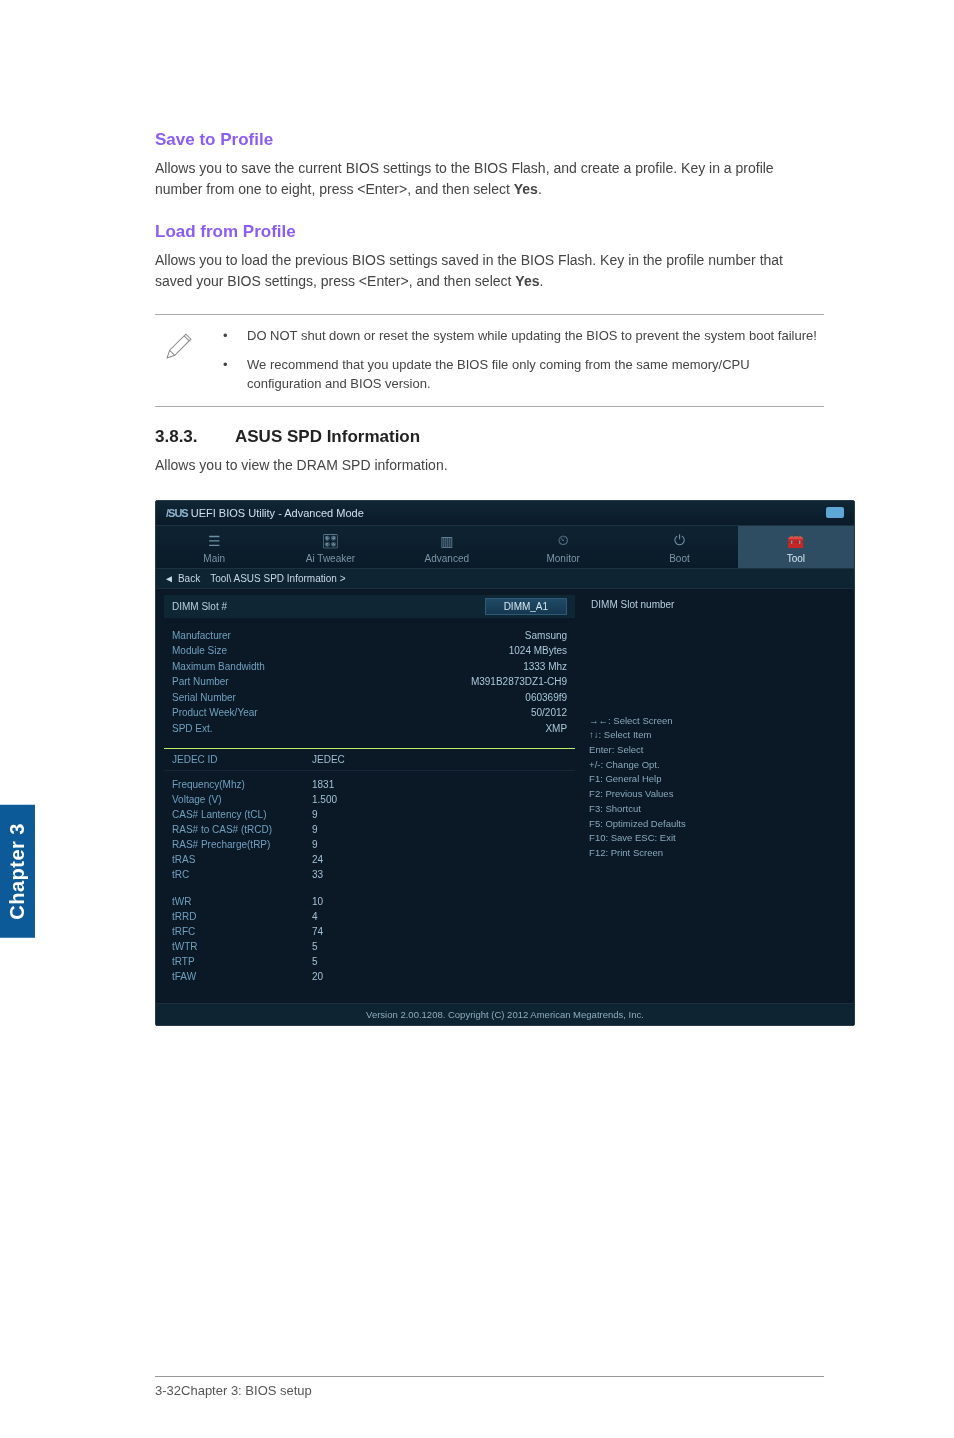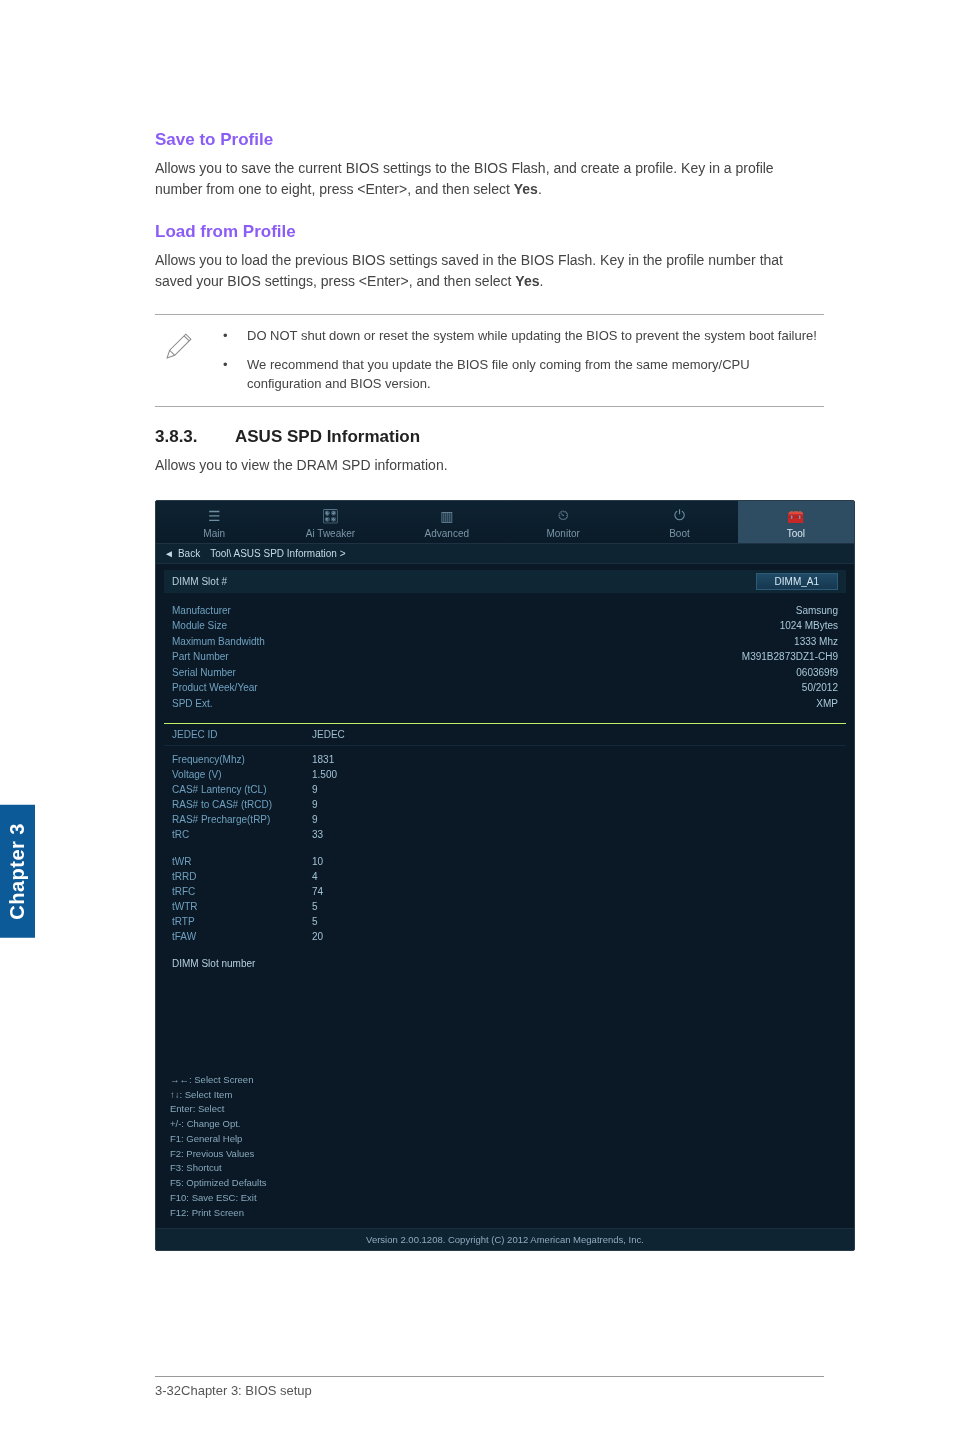--- a/index.html
+++ b/index.html
@@ -176,23 +176,22 @@
       display: flex;
       align-items: center;
       gap: 4px;
     }
     .sub-bar .crumb {
       color: #c6d9e5;
     }
 
     .bios-body {
       display: flex;
-      padding: 6px 8px 8px 8px;
+      padding: 6px 8px 17px 8px;
       gap: 8px;
-      flex-direction: column;
     }
 
     .bios-left {
       flex: 1.6;
     }
 
     .bios-right {
       flex: 1;
       padding-left: 6px;
       color: #b5cedf;
@@ -330,20 +329,27 @@
     </div>
   </div>
 
   <div class="numbered-title">
     <span class="num">3.8.3.</span>
     <span>ASUS SPD Information</span>
   </div>
   <div class="body-text" style="margin-bottom:24px;">Allows you to view the DRAM SPD information.</div>
 
   <div class="bios-wrap">
+    <div class="bios-titlebar">
+      <span class="title">
+        <span class="brand">/SUS</span>
+        <span>UEFI BIOS Utility - Advanced Mode</span>
+      </span>
+      <span class="exit-bar"></span>
+    </div>
 
     <div class="bios-tabs">
       <div class="bios-tab">
         <div class="tab-icon">☰</div>
         <span>Main</span>
       </div>
       <div class="bios-tab">
         <div class="tab-icon">🎛</div>
         <span>Ai Tweaker</span>
       </div>
@@ -429,20 +435,24 @@
               <span class="k">CAS# Lantency (tCL)</span>
               <span class="v">9</span>
             </div>
             <div class="vrow">
               <span class="k">RAS# to CAS# (tRCD)</span>
               <span class="v">9</span>
             </div>
             <div class="vrow">
               <span class="k">RAS# Precharge(tRP)</span>
               <span class="v">9</span>
+            </div>
+            <div class="vrow">
+              <span class="k">tRAS</span>
+              <span class="v">24</span>
             </div>
             <div class="vrow">
               <span class="k">tRC</span>
               <span class="v">33</span>
             </div>
           </div>
         <div style="height:8px;"></div>
         <div class="vals-block" id="vals2-block">
             <div class="vrow">
               <span class="k">tWR</span>

